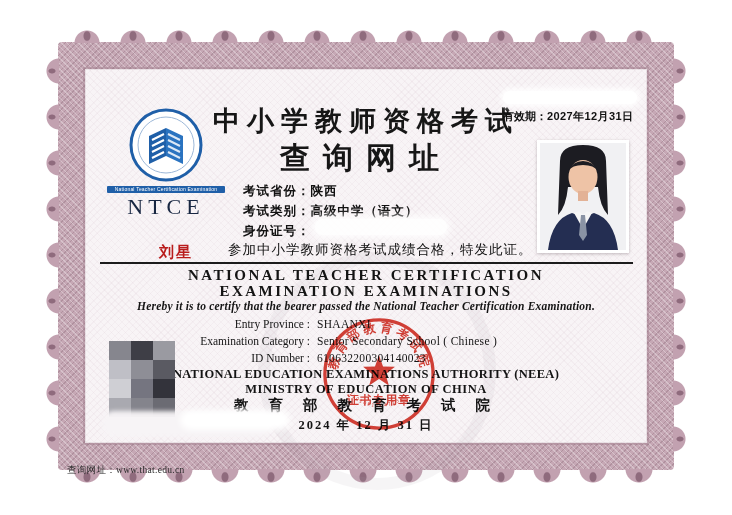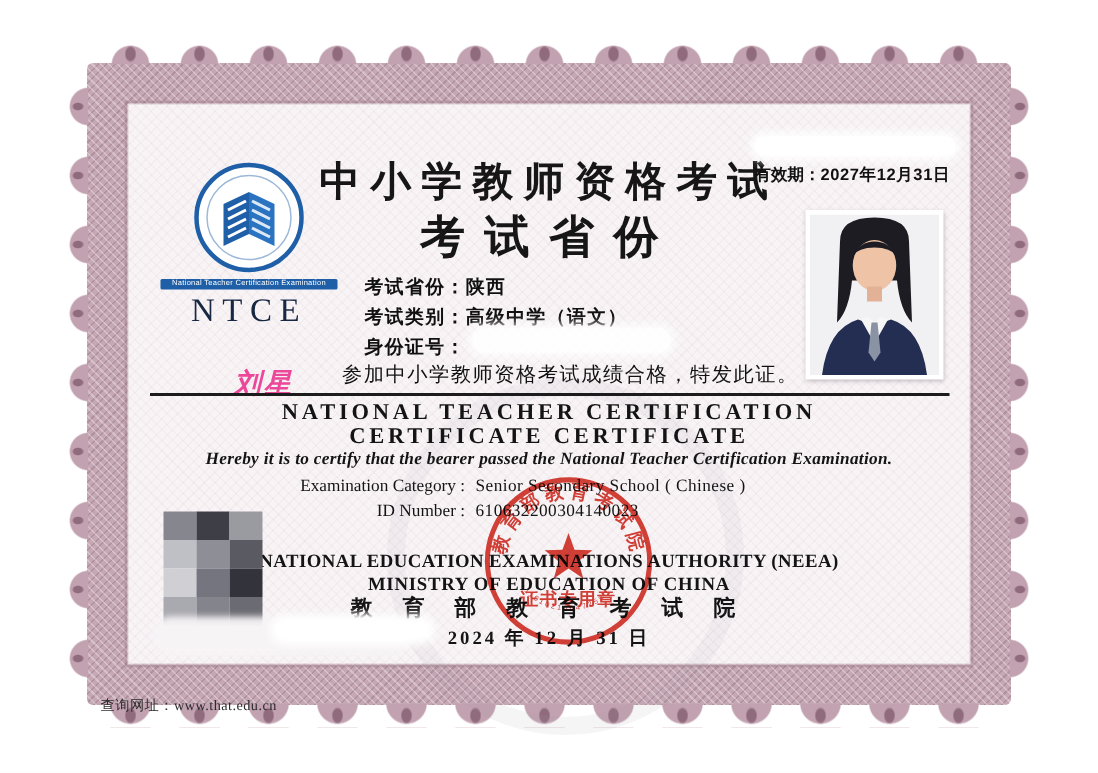--- a/index.html
+++ b/index.html
@@ -101,21 +101,21 @@
   
   .cn-fields { position:absolute; left:243px; top:181px; font-size:12.5px; color:#111; }
   .cn-row { height:20px; line-height:20px; white-space:nowrap; }
   .cn-label { font-weight:700; letter-spacing:1px; }
   .cn-value { font-weight:700; letter-spacing:1px; }
   .id-smudge {
     position:absolute; left:315px; top:219px; width:132px; height:16px;
     background:#fff; border-radius:8px; box-shadow:0 0 6px 3px rgba(255,255,255,.9); opacity:.92;
   }
   .holder-name { position:absolute; left:138px; top:243px; width:76px; text-align:center;
-    font-size:18px; font-weight:700; color:#ec4899; letter-spacing:2px;font-style:italic; }
+    font-size:15px; font-weight:700; color:#b91c1c; letter-spacing:2px; }
   .statement { position:absolute; left:228px; top:241px; font-size:13.5px; font-weight:400;
     color:#111; letter-spacing:1px; white-space:nowrap; }
   .divider { position:absolute; left:100px; top:262px; width:533px; height:2px; background:#1c1c1c; }
 
   
   .en { font-family:"Liberation Serif", serif; color:#141414; }
   .en-h1 { position:absolute; left:88px; width:556px; top:267px; text-align:center;
     font-size:15px; font-weight:700; letter-spacing:2.5px; }
   .en-h2 { position:absolute; left:88px; width:556px; top:283px; text-align:center;
     font-size:15px; font-weight:700; letter-spacing:2.5px; }
@@ -177,21 +177,21 @@
       <path d="M22 30 L39 22 L39 50 L22 58 Z" fill="#1f5fa8"></path>
       <path d="M56 30 L39 22 L39 50 L56 58 Z" fill="#2a73c0"></path>
       <path d="M25 34 L37 28 M25 40 L37 34 M25 46 L37 40 M25 52 L37 46" stroke="#ffffff" stroke-width="2" fill="none"></path>
       <path d="M53 34 L41 28 M53 40 L41 34 M53 46 L41 40 M53 52 L41 46" stroke="#dce8f5" stroke-width="2" fill="none"></path>
     </svg>
     <div class="logo-banner">National Teacher Certification Examination</div>
     <div class="logo-ntce">NTCE</div>
   </div>
 
   <div class="cn-title1">中小学教师资格考试</div>
-  <div class="cn-title2">考试省份</div>
+  <div class="cn-title2">查询网址</div>
 
   <div class="redact-pill"></div>
   <div class="validity">
     <span class="v-label">有效期：</span><span class="v-date">2027年12月31日</span>
   </div>
 
   <div class="photo">
     <svg width="86" height="107" viewBox="0 0 86 107">
       <rect width="86" height="107" fill="#f1f1f3"></rect>
       <path d="M20 18 Q20 2 43 2 Q66 2 66 18 L68 72 Q60 64 58 44 L28 44 Q26 64 18 72 Z" fill="#1c1c22"></path>
@@ -215,24 +215,28 @@
       <span class="cn-label">身份证号：</span>
     </div>
   </div>
   <div class="id-smudge"></div>
 
   <div class="holder-name">刘星</div>
   <div class="statement">参加中小学教师资格考试成绩合格，特发此证。</div>
   <div class="divider"></div>
 
   <div class="en en-h1">NATIONAL TEACHER CERTIFICATION</div>
-  <div class="en en-h2">CERTIFICATE CERTIFICATE</div>
+  <div class="en en-h2">EXAMINATION EXAMINATIONS</div>
   <div class="en en-sub">Hereby it is to certify that the bearer passed the National Teacher Certification Examination.</div>
 
   <div class="en en-rows">
+    <div class="en-row">
+      <span class="en-label">Entry Province :</span>
+      <span class="en-value">SHAANXI</span>
+    </div>
     <div class="en-row">
       <span class="en-label">Examination Category :</span>
       <span class="en-value">Senior Secondary School ( Chinese )</span>
     </div>
     <div class="en-row">
       <span class="en-label">ID Number :</span>
       <span class="en-value">610632200304140023</span>
     </div>
   </div>
 

